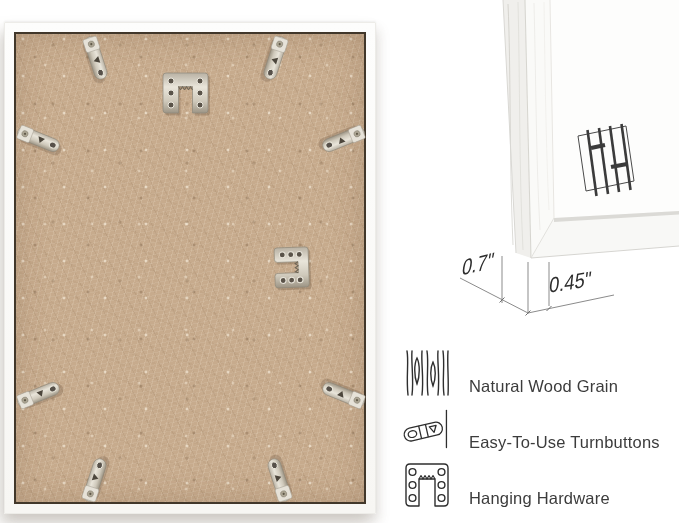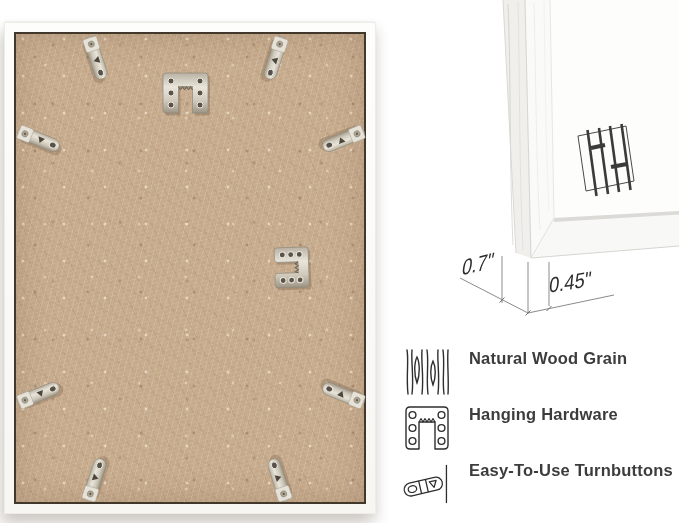--- a/index.html
+++ b/index.html
@@ -29,21 +29,21 @@
 
   
   .closeup{position:absolute;left:440px;top:0;width:239px;height:320px;}
   .closeup svg{position:absolute;left:0;top:0;}
   .dim{position:absolute;color:#2c2c2c;white-space:nowrap;}
   .dim-07{left:460px;top:257px;font-size:21px;transform:rotate(-14deg) skewX(-24deg) scaleX(.88);transform-origin:0 100%;}
   .dim-045{left:548px;top:274px;font-size:21px;transform:rotate(-9deg) skewX(-15deg) scaleX(.88);transform-origin:0 100%;}
 
   
   .features{position:absolute;left:402px;top:349px;width:274px;}
-  .feature-row{display:flex;align-items:flex-start;height:47px;margin-bottom:9px;font-weight:bold;}
+  .feature-row{display:flex;align-items:flex-end;height:47px;margin-bottom:9px;}
   .feature-icon{width:50px;display:flex;justify-content:center;align-items:center;flex:0 0 50px;}
   .feature-label{margin-left:17px;font-size:16.5px;color:#3c3c3c;letter-spacing:.2px;}
 </style>
 </head>
 <body>
 
 <div class="stage">
 
   <div class="frame-back">
     <div class="mdf"></div>
@@ -165,44 +165,44 @@
           <path d="M35,1 C34,12 37,26 35,45"></path>
           <path d="M40,1 C42,16 39,30 41,45"></path>
           <path d="M45,1 C44,14 46,30 45,45"></path>
         </svg>
       </span>
       <span class="feature-label">Natural Wood Grain</span>
     </div>
 
     <div class="feature-row">
       <span class="feature-icon">
+        <svg width="54" height="46" viewBox="0 0 54 46" fill="none" stroke="#2e2e2e" stroke-width="1.4" stroke-linecap="round" stroke-linejoin="round">
+          <line x1="48" y1="3" x2="48" y2="43"></line>
+          <g transform="rotate(-13 22 26)">
+            <rect x="2" y="19" width="42" height="14" rx="7"></rect>
+            <line x1="19.5" y1="19.5" x2="19.5" y2="32.5"></line>
+            <line x1="27" y1="19.5" x2="27" y2="32.5"></line>
+            <ellipse cx="11" cy="26" rx="4.6" ry="3.6"></ellipse>
+            <path d="M30.5,22.5 L38,22.5 L34.2,29.5 Z"></path>
+          </g>
+        </svg>
+      </span>
+      <span class="feature-label">Easy-To-Use Turnbuttons</span>
+    </div>
+
+    <div class="feature-row">
+      <span class="feature-icon">
         <svg width="46" height="46" viewBox="0 0 46 46" fill="none" stroke="#2e2e2e" stroke-width="1.4" stroke-linejoin="round">
           <path d="M6,2 H40 Q44,2 44,6 V40 Q44,44 40,44 H31 V17 H15 V44 H6 Q2,44 2,40 V6 Q2,2 6,2 Z"></path>
           <path d="M15,17 L17,13.5 L19,17 L21,13.5 L23,17 L25,13.5 L27,17 L29,13.5 L31,17" stroke-width="1.1"></path>
           <circle cx="8.5" cy="10" r="3.4"></circle>
             <circle cx="8.5" cy="23" r="3.4"></circle>
             <circle cx="8.5" cy="36" r="3.4"></circle>
           <circle cx="37.5" cy="10" r="3.4"></circle>
             <circle cx="37.5" cy="23" r="3.4"></circle>
             <circle cx="37.5" cy="36" r="3.4"></circle>
         </svg>
       </span>
       <span class="feature-label">Hanging Hardware</span>
     </div>
 
-    <div class="feature-row">
-      <span class="feature-icon">
-        <svg width="54" height="46" viewBox="0 0 54 46" fill="none" stroke="#2e2e2e" stroke-width="1.4" stroke-linecap="round" stroke-linejoin="round">
-          <line x1="48" y1="3" x2="48" y2="43"></line>
-          <g transform="rotate(-13 22 26)">
-            <rect x="2" y="19" width="42" height="14" rx="7"></rect>
-            <line x1="19.5" y1="19.5" x2="19.5" y2="32.5"></line>
-            <line x1="27" y1="19.5" x2="27" y2="32.5"></line>
-            <ellipse cx="11" cy="26" rx="4.6" ry="3.6"></ellipse>
-            <path d="M30.5,22.5 L38,22.5 L34.2,29.5 Z"></path>
-          </g>
-        </svg>
-      </span>
-      <span class="feature-label">Easy-To-Use Turnbuttons</span>
-    </div>
-
   </div>
 </div>
 
 </body></html>

